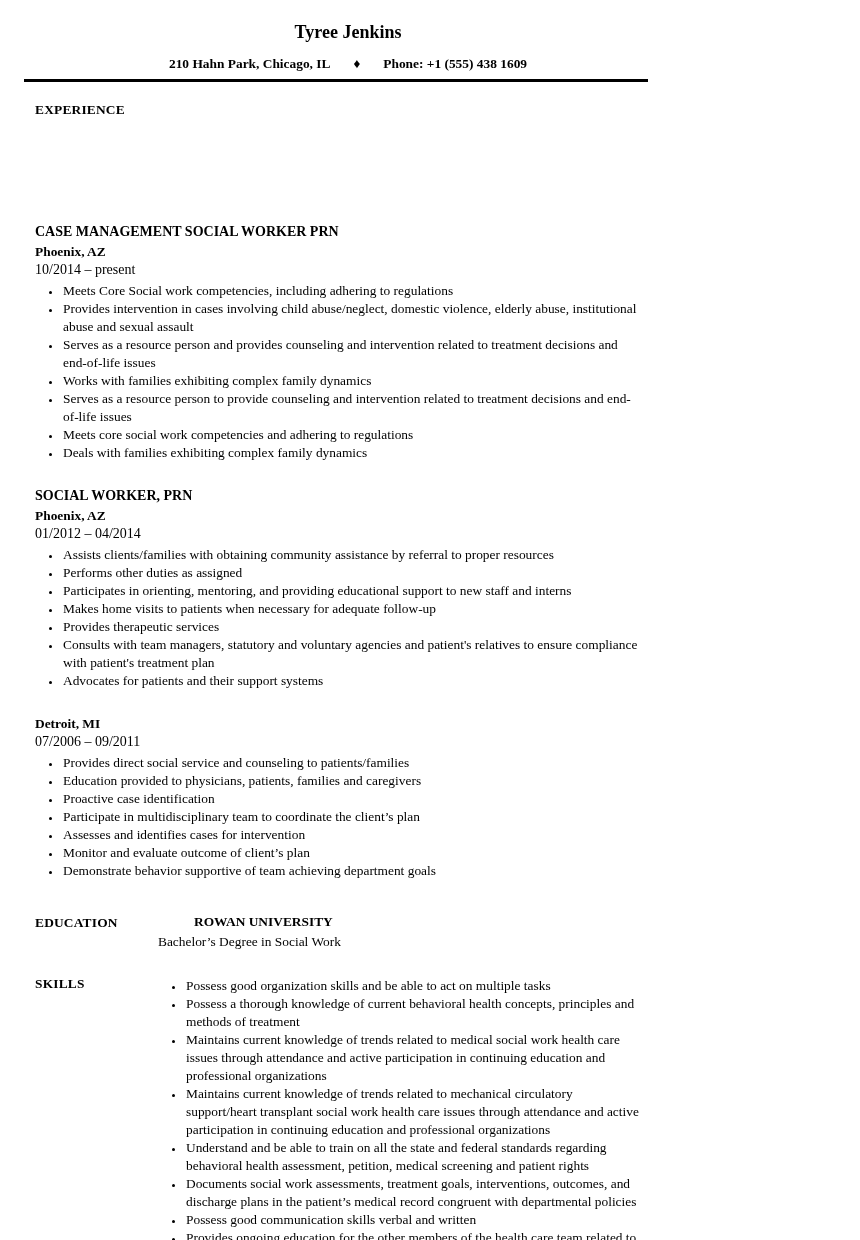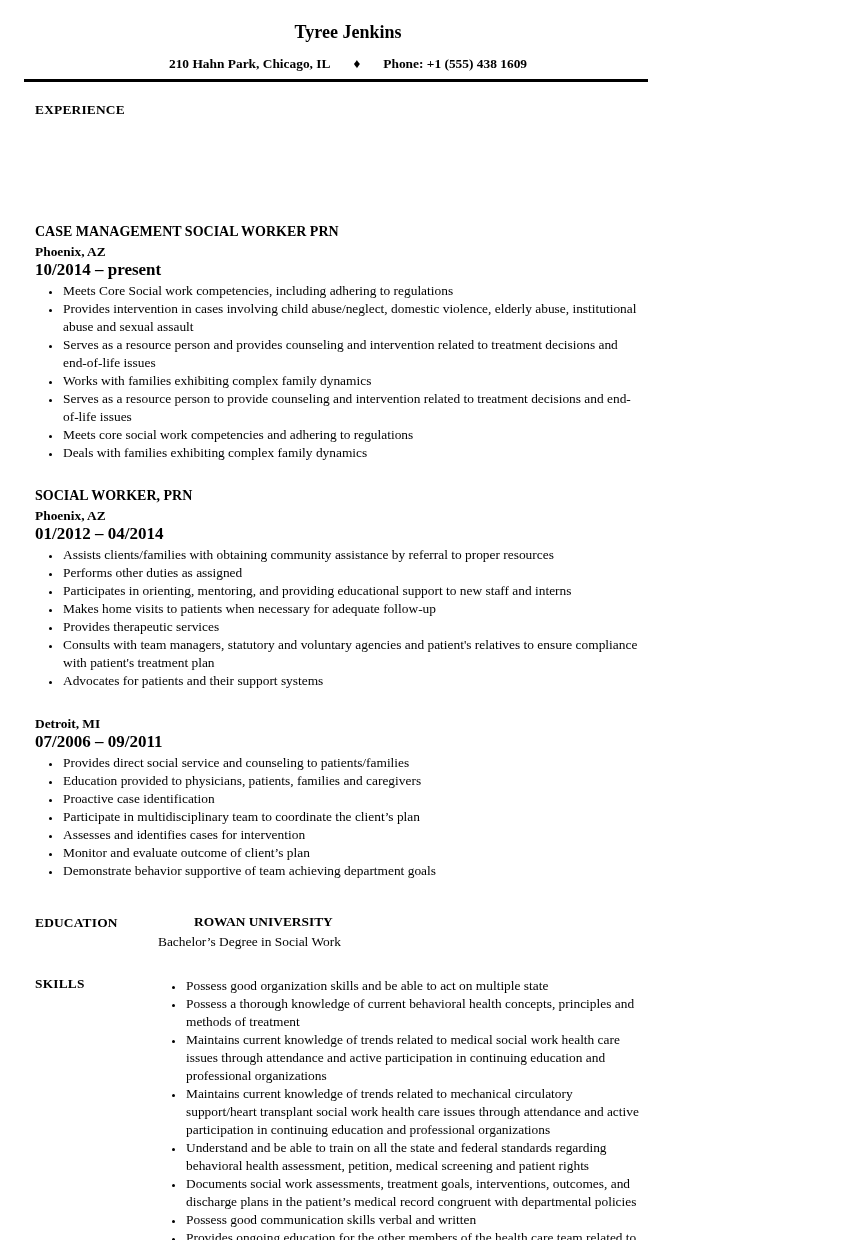--- a/index.html
+++ b/index.html
@@ -28,21 +28,21 @@
   .sec-label {
     width: 123px; flex: 0 0 123px;
     font-size: 13.4px; font-weight: bold; letter-spacing: 0.2px;
     line-height: 19px; padding-top: 1px;
   }
   .sec-content { flex: 1 1 auto; min-width: 0; }
 
   .job + .job { margin-top: 24px; }
   .job-title { font-size: 14px; font-weight: bold; line-height: 20px; }
   .job-location { font-size: 13.4px; font-weight: bold; line-height: 19px; }
-  .job-dates { font-size: 17px; line-height: 17px; margin-bottom: 2px; font-weight: bold; }
+  .job-dates { font-size: 14px; line-height: 17px; margin-bottom: 2px; }
 
   ul.bullets { margin: 4px; padding: 0 0 0 23px; }
   ul.bullets li {
     font-size: 13.4px; line-height: 18px; padding-left: 1px;
   }
   ul.bullets li::marker { font-size: 11px; }
 
   .edu-school { font-size: 13.4px; font-weight: bold; line-height: 20px; margin-left: 36px; }
   .edu-degree { font-size: 13.4px; font-weight: normal; line-height: 20px; }
 
@@ -122,21 +122,21 @@
       <div class="sec-content">
         <div class="edu-school">ROWAN UNIVERSITY</div>
         <div class="edu-degree">Bachelor’s Degree in Social Work</div>
       </div>
     </div>
 
     <div class="row row-skills">
       <div class="sec-label">SKILLS</div>
       <div class="sec-content">
         <ul class="bullets">
-          <li>Possess good organization skills and be able to act on multiple state</li>
+          <li>Possess good organization skills and be able to act on multiple tasks</li>
           <li>Possess a thorough knowledge of current behavioral health concepts, principles and methods of treatment</li>
           <li>Maintains current knowledge of trends related to medical social work health care issues through attendance and active participation in continuing education and professional organizations</li>
           <li>Maintains current knowledge of trends related to mechanical circulatory support/heart transplant social work health care issues through attendance and active participation in continuing education and professional organizations</li>
           <li>Understand and be able to train on all the state and federal standards regarding behavioral health assessment, petition, medical screening and patient rights</li>
           <li>Documents social work assessments, treatment goals, interventions, outcomes, and discharge plans in the patient’s medical record congruent with departmental policies</li>
           <li>Possess good communication skills verbal and written</li>
           <li>Provides ongoing education for the other members of the health care team related to ethical, psychosocial and discharge planning issues</li>
           <li class="smallcaps">Those Specific Functions With An ( ) Are Essential Functions Considered Necessary To Accomplish This Job</li>
         </ul>
       </div>

